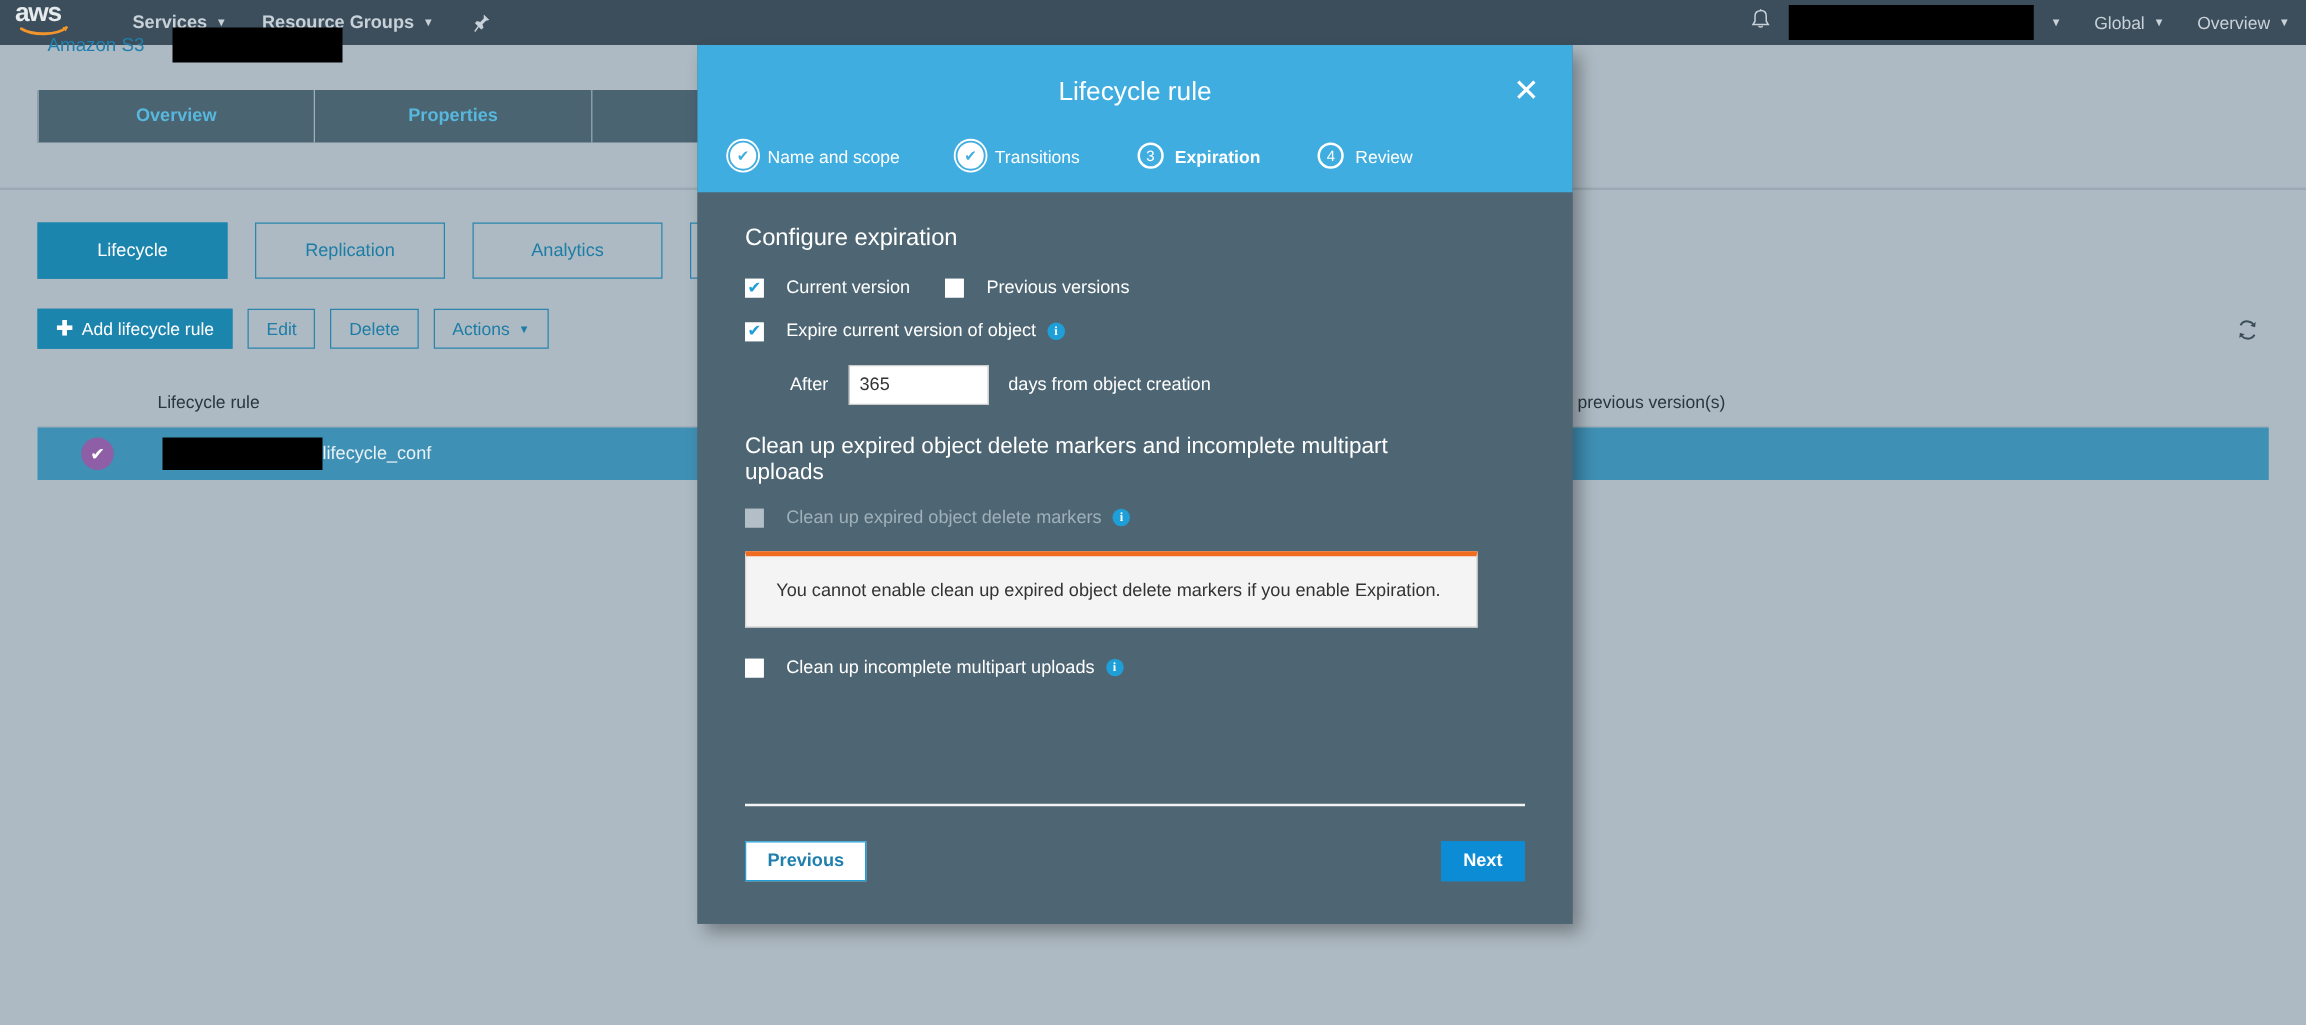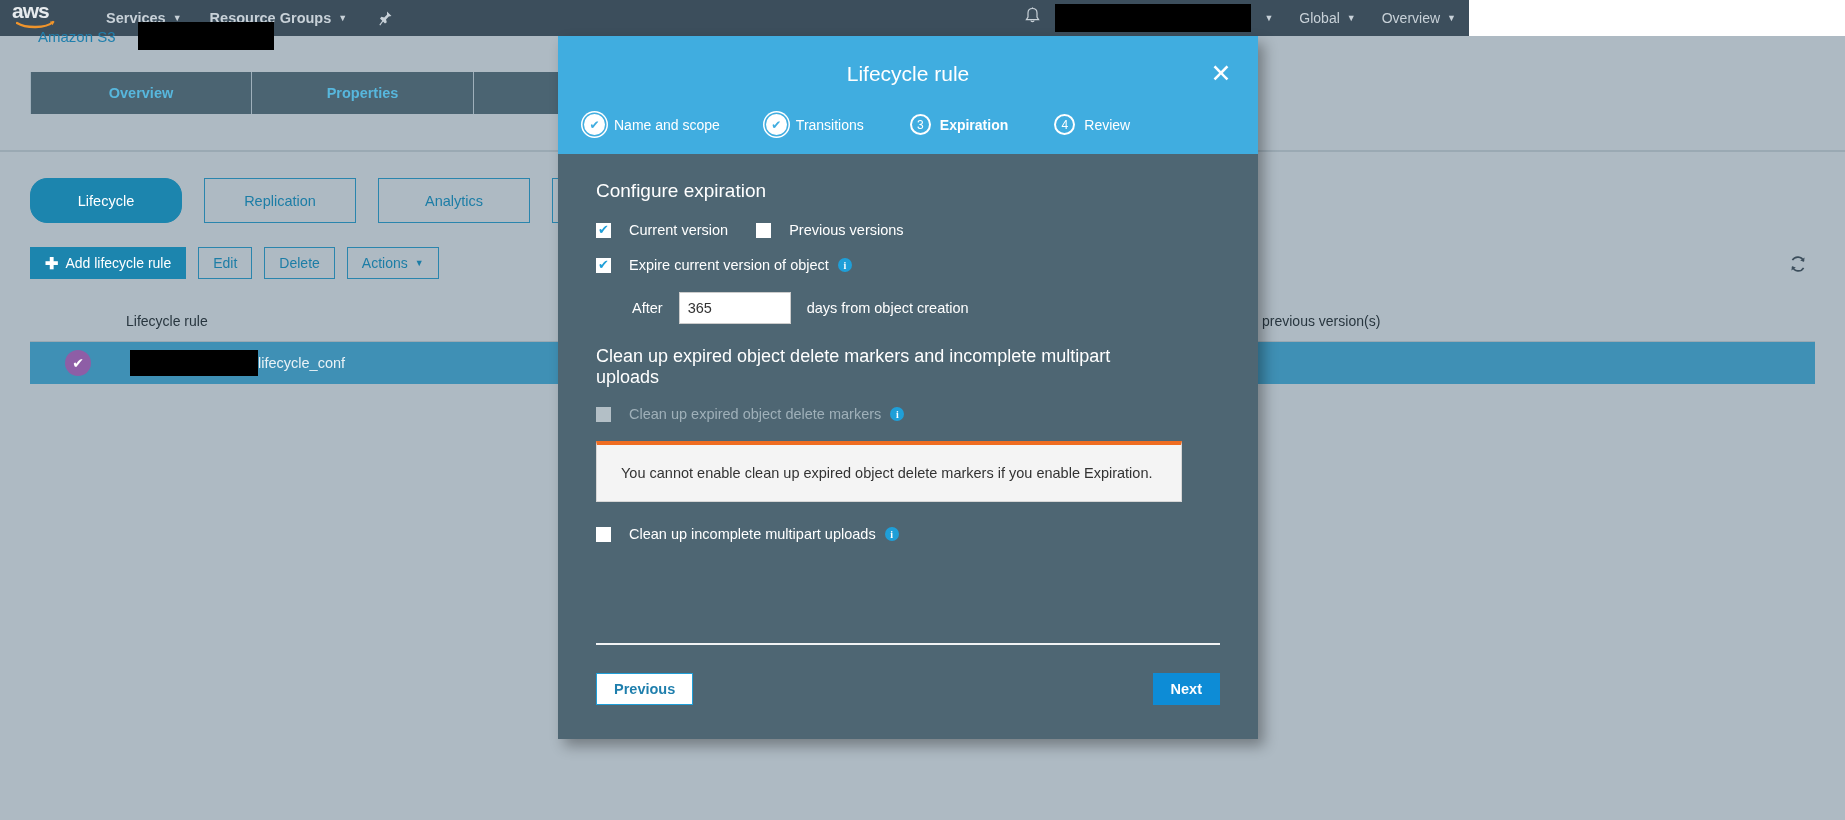--- a/index.html
+++ b/index.html
@@ -13,21 +13,21 @@
   }
   .app {
     position: relative;
     width: 1845px; height: 820px;
     background: #ffffff;
   }
 
   
   .topnav {
     position: absolute; left: 0; top: 0;
-    width: 1469px; height: 36px;
+    width: 1845px; height: 36px;
     background: #3c4e5c;
     display: flex; align-items: center;
   }
   .aws-logo {
     width: 58px; height: 30px;
     margin-left: 12px; margin-right: 22px;
     position: relative;
   }
   .aws-logo .aws-text {
     font-size: 21px; font-weight: bold; color: #e7ebee;
@@ -101,21 +101,21 @@
     position: absolute; left: 30px; top: 178px;
     display: flex; gap: 22px;
   }
   .subtab {
     width: 152px; height: 45px;
     display: flex; align-items: center; justify-content: center;
     font-size: 14.5px; color: #1c7da6;
     border: 1px solid #2a85ad; background: transparent;
   }
   .subtab.active {
-    background: #1c85ae; color: #ffffff; border-color: #1c85ae; border-radius: 17px;
+    background: #1c85ae; color: #ffffff; border-color: #1c85ae;
   }
 
   
   .actionbar {
     position: absolute; left: 30px; top: 247px;
     display: flex; gap: 12px; align-items: stretch;
   }
   .btn {
     height: 32px; display: flex; align-items: center; justify-content: center;
     font-size: 14px; color: #1c7da6; border: 1px solid #2a85ad;

